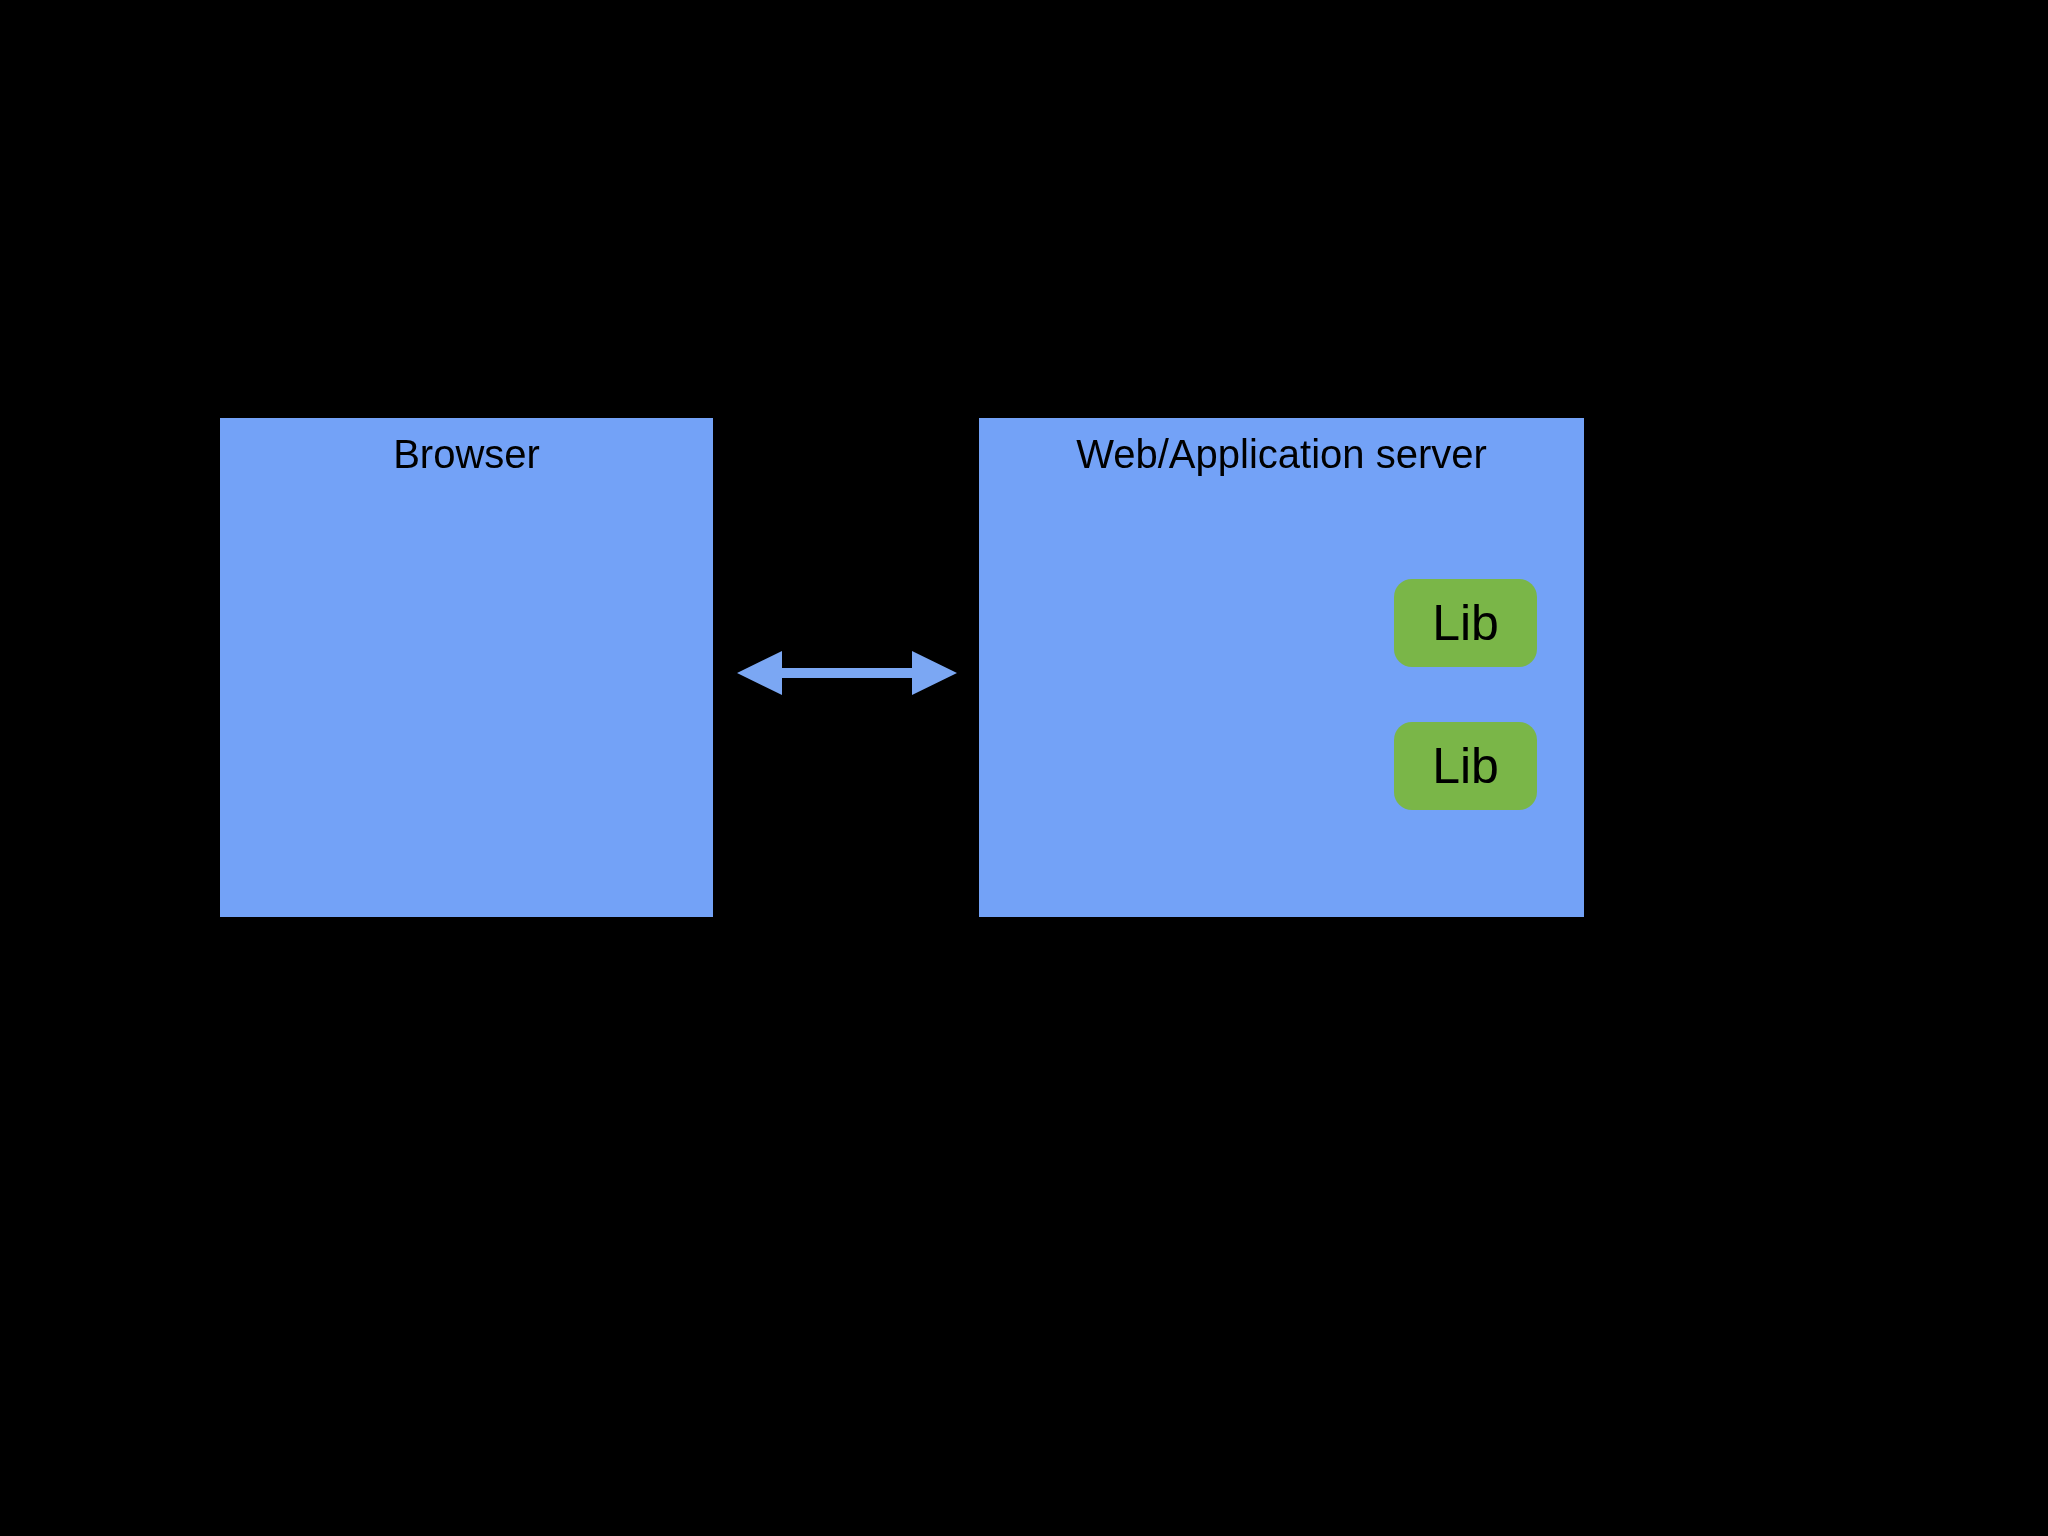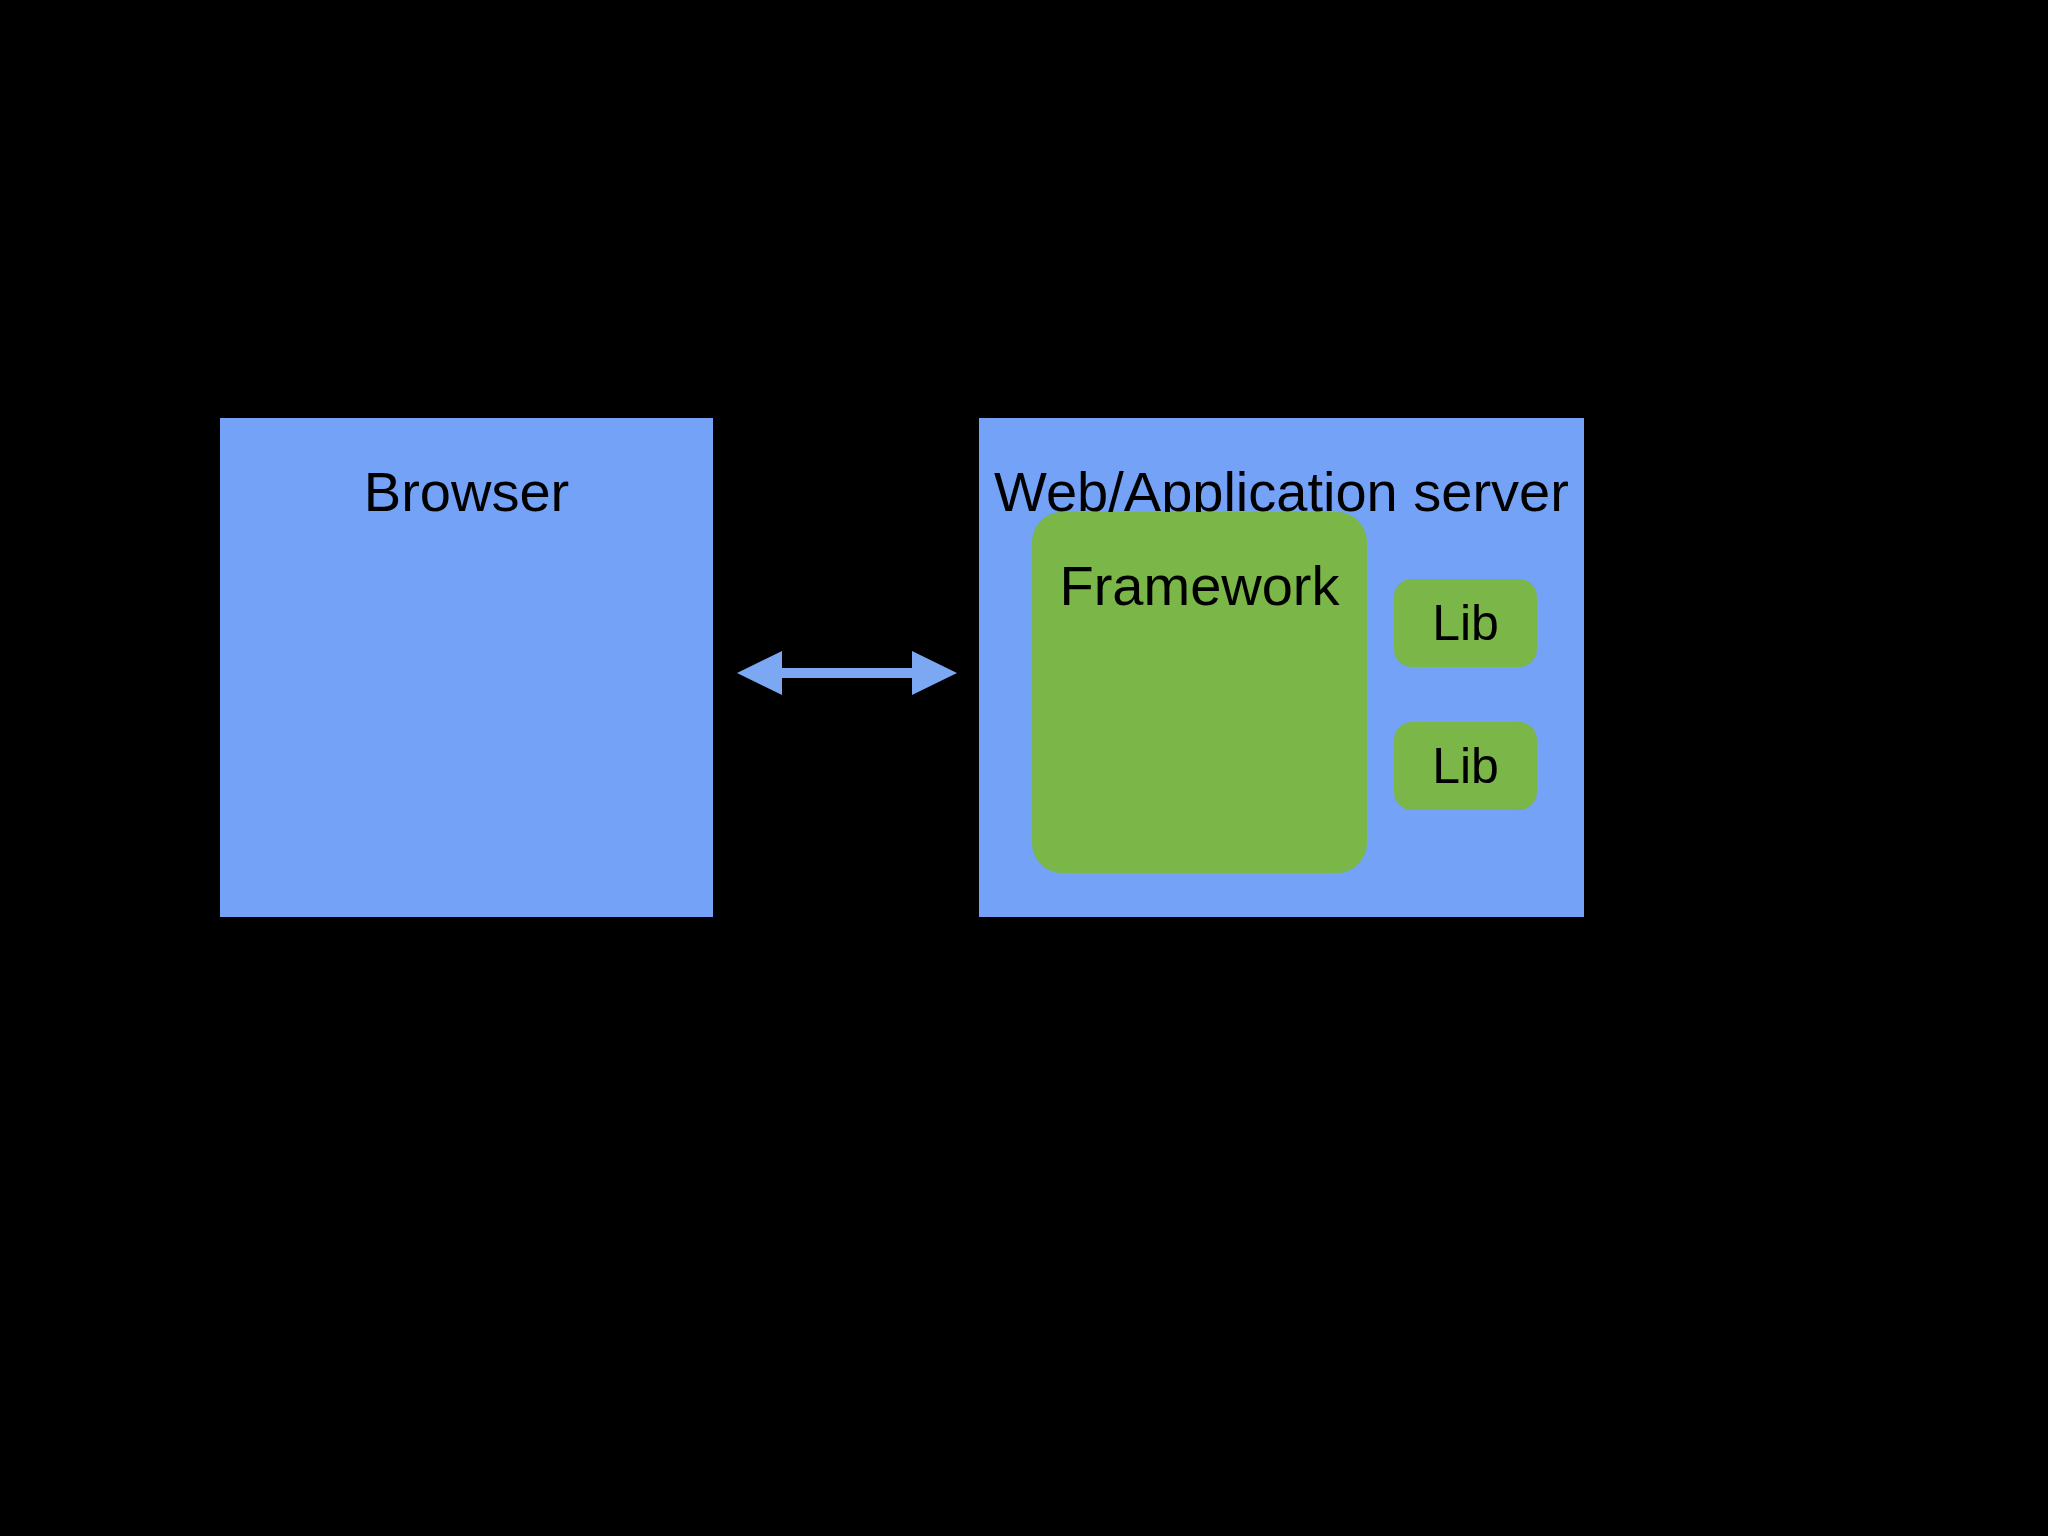--- a/index.html
+++ b/index.html
@@ -38,25 +38,24 @@
     left: 979px;
     top: 418px;
     width: 605px;
     height: 499px;
   }
   .node-title {
     display: block;
     width: 100%;
     padding-top: 12px;
     text-align: center;
-    font-size: 56px;
+    font-size: 40px;
     line-height: 1.2;
     font-weight: 400;
     color: var(--text-dark);
-    margin-top: 28px;
   }
   .framework-box {
     position: absolute;
     left: 53px;
     top: 94px;
     width: 335px;
     height: 361px;
     border-radius: 30px;
     background: var(--box-green);
   }
@@ -93,23 +92,20 @@
     <span class="node-title">Browser</span>
   </div>
 
   <svg class="connector" viewBox="0 0 220 48" xmlns="http://www.w3.org/2000/svg">
     <polygon points="0,24 45,2 45,19 175,19 175,2 220,24 175,46 175,29 45,29 45,46"></polygon>
   </svg>
 
   <div class="node server-box">
     <span class="node-title">Web/Application server</span>
 
-    <div class="framework-box">
-      <span class="node-title">Framework</span>
-    </div>
 
     <div class="lib-box lib-1">
       <span>Lib</span>
     </div>
 
     <div class="lib-box lib-2">
       <span>Lib</span>
     </div>
   </div>
 

